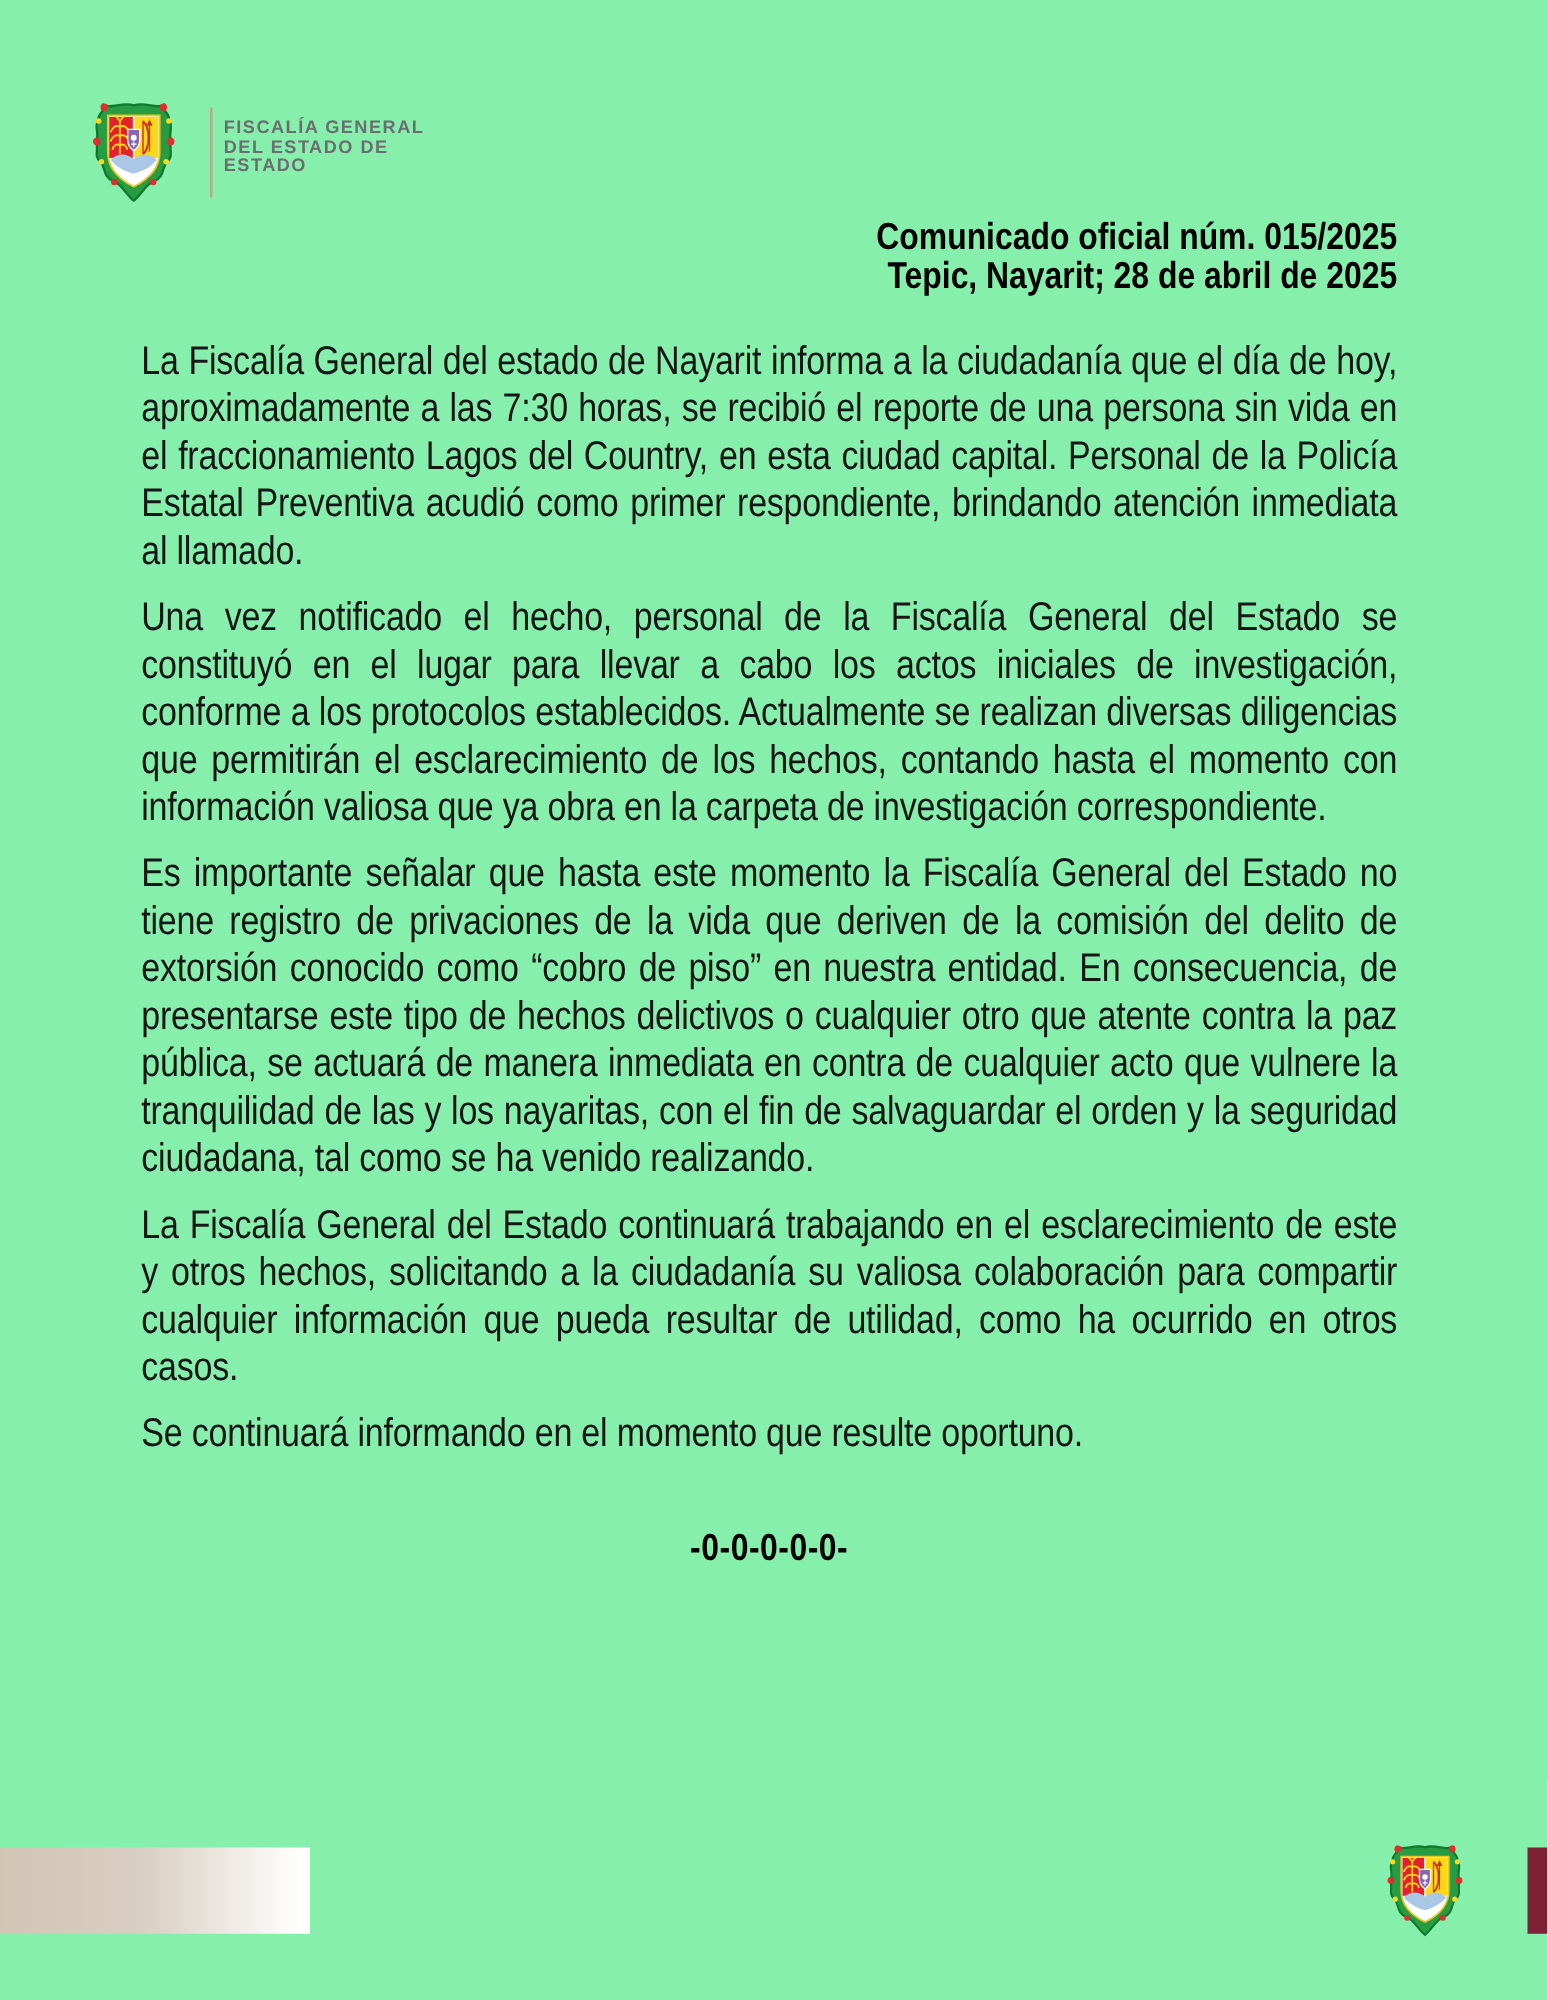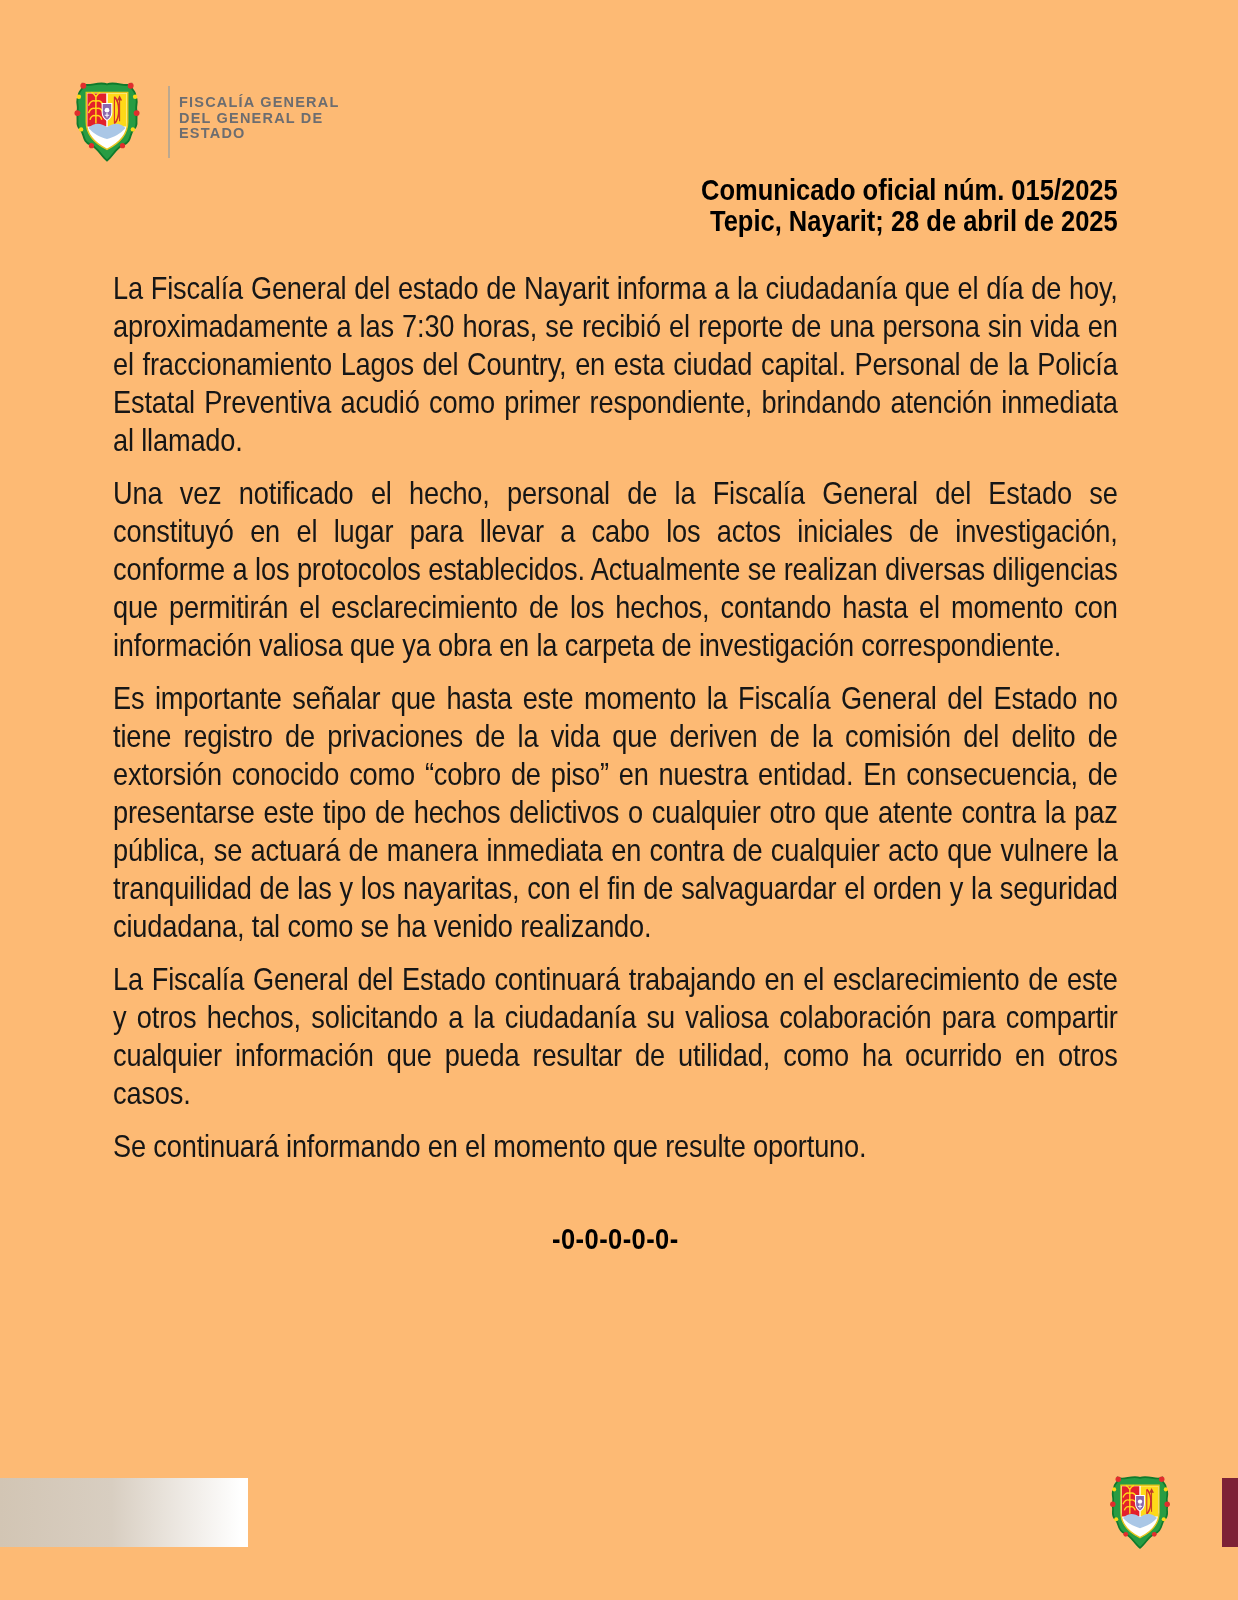--- a/index.html
+++ b/index.html
@@ -3,21 +3,21 @@
 <meta charset="utf-8">
 <style>
   html, body { margin:0; padding:0; }
   body {
     width:1238px; height:1600px; background:#ffffff;
     font-family:"Liberation Sans", sans-serif;
     -webkit-font-smoothing:antialiased;
   }
   .page {
     position:relative; width:1238px; height:1600px;
-    background:#fdba74; overflow:hidden;
+    background:#86efac; overflow:hidden;
   }
 
   
   .crest-top { position:absolute; left:70px; top:80px; width:74px; height:84px; }
   .logo-divider {
     position:absolute; left:168px; top:86px; width:2px; height:72px;
     background:#bca88f;
   }
   .org-name {
     position:absolute; left:179px; top:95px;
@@ -92,21 +92,21 @@
 </svg>
 
 <div class="page">
 
   <svg class="crest-top" viewBox="0 0 100 112">
     <use href="#crest"></use>
   </svg>
   <div class="logo-divider"></div>
   <div class="org-name">
     <div>FISCALÍA GENERAL</div>
-    <div>DEL GENERAL DE</div>
+    <div>DEL ESTADO DE</div>
     <div>ESTADO</div>
   </div>
 
   <div class="column">
     <div class="header-block">
       <div>Comunicado oficial núm. 015/2025</div>
       <div>Tepic, Nayarit; 28 de abril de 2025</div>
     </div>
 
     <div class="body-block">

